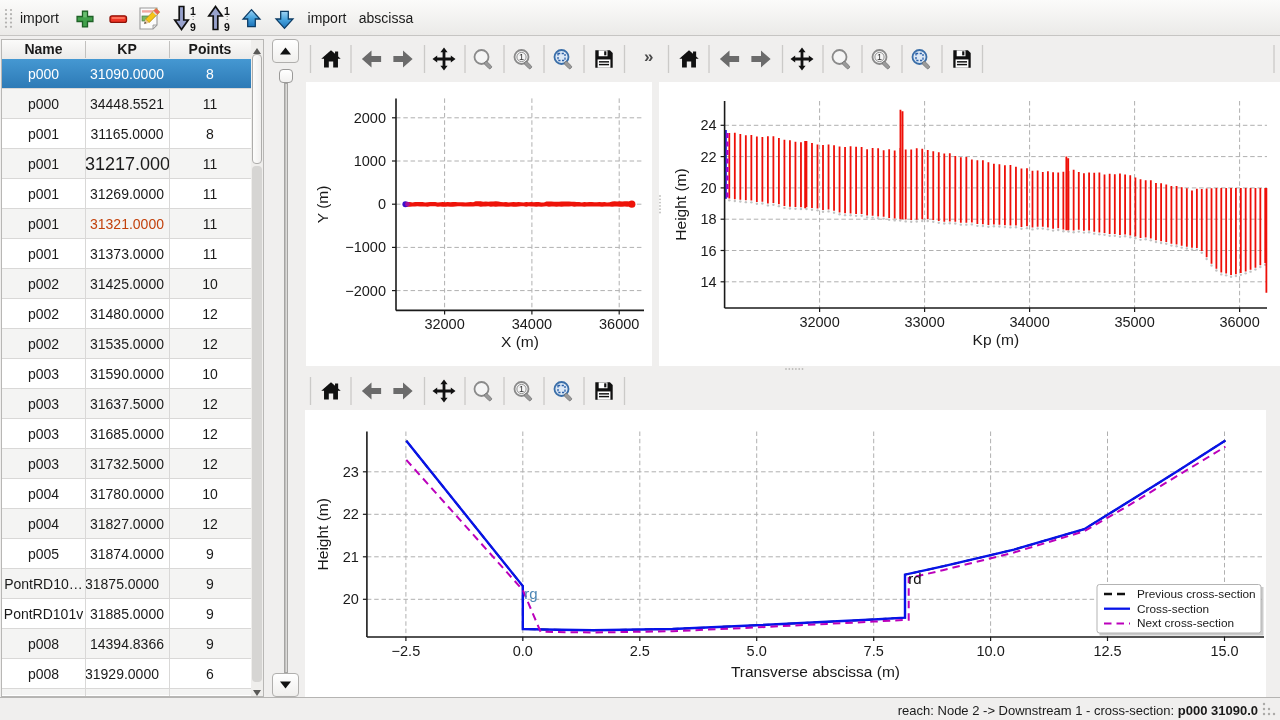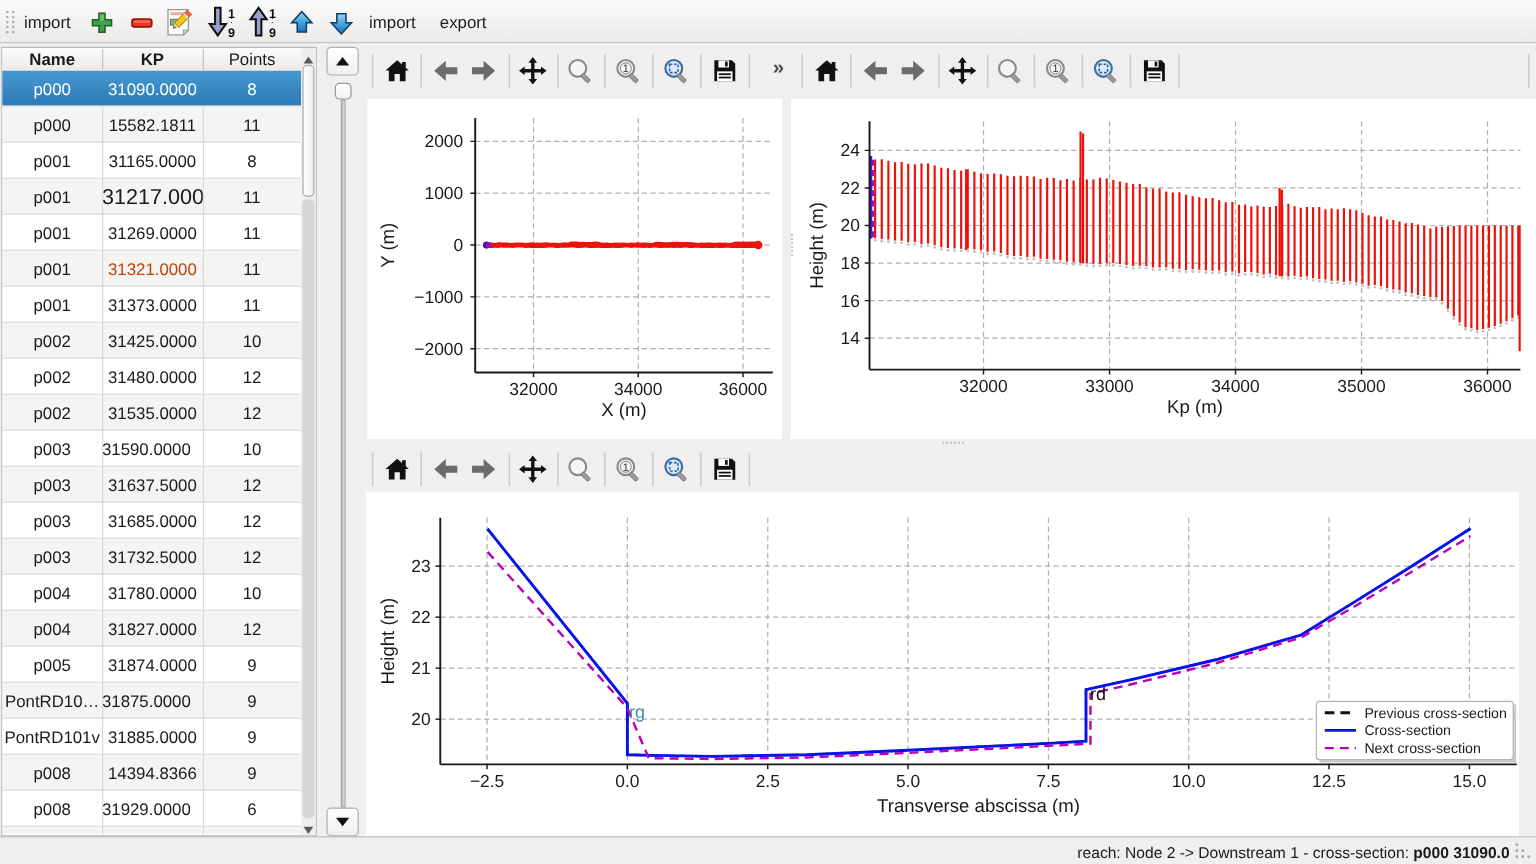--- a/index.html
+++ b/index.html
@@ -69,35 +69,35 @@
         <linearGradient id="bg2" x1="0" y1="0" x2="0" y2="1">
           <stop offset="0" stop-color="#9fd4f5"></stop>
           <stop offset="0.5" stop-color="#47a3dd"></stop>
           <stop offset="1" stop-color="#1b72b8"></stop>
         </linearGradient>
       </defs>
 <path d="M12 24 L2 13 H7.5 v-9 h9 v9 H22 Z" fill="url(#bg2)" stroke="#0d3d66" stroke-width="1.5"></path>
     </svg>
   </svg>
 <div class="abs" style="left:304px;top:0;width:46px;height:36px;line-height:36px;text-align:center;font-size:14px;color:#1b1b1b">import</div>
-<div class="abs" style="left:357px;top:0;width:58px;height:36px;line-height:36px;text-align:center;font-size:14px;color:#1b1b1b">export</div>
+<div class="abs" style="left:357px;top:0;width:58px;height:36px;line-height:36px;text-align:center;font-size:14px;color:#1b1b1b">abscissa</div>
 <div style="position:absolute;left:1px;top:39px;width:263px;height:658px;background:#fff;border:1px solid #b8b7b5;box-sizing:border-box"></div>
 <div style="position:absolute;left:2px;top:40px;width:249px;height:19px;background:linear-gradient(#fbfbfa,#ebeae9);border-bottom:1px solid #c9c8c6"></div>
 <div style="position:absolute;left:2px;top:40px;width:83px;height:19px;line-height:19px;text-align:center;font-weight:bold;font-size:14px;color:#1a1a1a">Name</div>
 <div style="position:absolute;left:85px;top:40px;width:84px;height:19px;line-height:19px;text-align:center;font-weight:bold;font-size:14px;color:#1a1a1a">KP</div>
 <div style="position:absolute;left:85px;top:41px;width:1px;height:17px;background:#c2c1bf"></div>
-<div style="position:absolute;left:169px;top:40px;width:82px;height:19px;line-height:19px;text-align:center;font-weight:normal;font-size:14px;color:#1a1a1a">Points</div>
+<div style="position:absolute;left:169px;top:40px;width:82px;height:19px;line-height:19px;text-align:center;font-weight:bold;font-size:14px;color:#1a1a1a">Points</div>
 <div style="position:absolute;left:169px;top:41px;width:1px;height:17px;background:#c2c1bf"></div>
 <div style="position:absolute;left:2px;top:59px;width:249px;height:30px;background:linear-gradient(#4598d2,#2d7ab6);border-bottom:1px solid #d9d8d7;box-sizing:border-box"></div>
 <div style="position:absolute;left:2px;top:59px;width:83px;height:30px;line-height:30px;text-align:center;font-size:14px;color:#fff;white-space:nowrap;overflow:hidden">p000</div>
 <div style="position:absolute;left:85px;top:59px;width:84px;height:30px;line-height:30px;text-align:center;font-size:14px;color:#fff;white-space:nowrap;overflow:hidden">31090.0000</div>
 <div style="position:absolute;left:169px;top:59px;width:82px;height:30px;line-height:30px;text-align:center;font-size:14px;color:#fff;white-space:nowrap;overflow:hidden">8</div>
 <div style="position:absolute;left:2px;top:89px;width:249px;height:30px;background:#f4f4f3;border-bottom:1px solid #d9d8d7;box-sizing:border-box"></div>
 <div style="position:absolute;left:2px;top:89px;width:83px;height:30px;line-height:30px;text-align:center;font-size:14px;color:#1a1a1a;white-space:nowrap;overflow:hidden">p000</div>
-<div style="position:absolute;left:85px;top:89px;width:84px;height:30px;line-height:30px;text-align:center;font-size:14px;color:#1a1a1a;white-space:nowrap;overflow:hidden">15582.1811</div>
+<div style="position:absolute;left:85px;top:89px;width:84px;height:30px;line-height:30px;text-align:center;font-size:14px;color:#1a1a1a;white-space:nowrap;overflow:hidden">34448.5521</div>
 <div style="position:absolute;left:169px;top:89px;width:82px;height:30px;line-height:30px;text-align:center;font-size:14px;color:#1a1a1a;white-space:nowrap;overflow:hidden">11</div>
 <div style="position:absolute;left:85px;top:89px;width:1px;height:30px;background:#d9d8d7"></div>
 <div style="position:absolute;left:169px;top:89px;width:1px;height:30px;background:#d9d8d7"></div>
 <div style="position:absolute;left:2px;top:119px;width:249px;height:30px;background:#ffffff;border-bottom:1px solid #d9d8d7;box-sizing:border-box"></div>
 <div style="position:absolute;left:2px;top:119px;width:83px;height:30px;line-height:30px;text-align:center;font-size:14px;color:#1a1a1a;white-space:nowrap;overflow:hidden">p001</div>
 <div style="position:absolute;left:85px;top:119px;width:84px;height:30px;line-height:30px;text-align:center;font-size:14px;color:#1a1a1a;white-space:nowrap;overflow:hidden">31165.0000</div>
 <div style="position:absolute;left:169px;top:119px;width:82px;height:30px;line-height:30px;text-align:center;font-size:14px;color:#1a1a1a;white-space:nowrap;overflow:hidden">8</div>
 <div style="position:absolute;left:85px;top:119px;width:1px;height:30px;background:#d9d8d7"></div>
 <div style="position:absolute;left:169px;top:119px;width:1px;height:30px;background:#d9d8d7"></div>
 <div style="position:absolute;left:2px;top:149px;width:249px;height:30px;background:#f4f4f3;border-bottom:1px solid #d9d8d7;box-sizing:border-box"></div>
@@ -137,21 +137,21 @@
 <div style="position:absolute;left:85px;top:299px;width:1px;height:30px;background:#d9d8d7"></div>
 <div style="position:absolute;left:169px;top:299px;width:1px;height:30px;background:#d9d8d7"></div>
 <div style="position:absolute;left:2px;top:329px;width:249px;height:30px;background:#f4f4f3;border-bottom:1px solid #d9d8d7;box-sizing:border-box"></div>
 <div style="position:absolute;left:2px;top:329px;width:83px;height:30px;line-height:30px;text-align:center;font-size:14px;color:#1a1a1a;white-space:nowrap;overflow:hidden">p002</div>
 <div style="position:absolute;left:85px;top:329px;width:84px;height:30px;line-height:30px;text-align:center;font-size:14px;color:#1a1a1a;white-space:nowrap;overflow:hidden">31535.0000</div>
 <div style="position:absolute;left:169px;top:329px;width:82px;height:30px;line-height:30px;text-align:center;font-size:14px;color:#1a1a1a;white-space:nowrap;overflow:hidden">12</div>
 <div style="position:absolute;left:85px;top:329px;width:1px;height:30px;background:#d9d8d7"></div>
 <div style="position:absolute;left:169px;top:329px;width:1px;height:30px;background:#d9d8d7"></div>
 <div style="position:absolute;left:2px;top:359px;width:249px;height:30px;background:#ffffff;border-bottom:1px solid #d9d8d7;box-sizing:border-box"></div>
 <div style="position:absolute;left:2px;top:359px;width:83px;height:30px;line-height:30px;text-align:center;font-size:14px;color:#1a1a1a;white-space:nowrap;overflow:hidden">p003</div>
-<div style="position:absolute;left:85px;top:359px;width:84px;height:30px;line-height:30px;font-size:14px;color:#1a1a1a;white-space:nowrap;overflow:hidden">31590.0000</div>
+<div style="position:absolute;left:85px;top:359px;width:84px;height:30px;line-height:30px;text-align:center;font-size:14px;color:#1a1a1a;white-space:nowrap;overflow:hidden">31590.0000</div>
 <div style="position:absolute;left:169px;top:359px;width:82px;height:30px;line-height:30px;text-align:center;font-size:14px;color:#1a1a1a;white-space:nowrap;overflow:hidden">10</div>
 <div style="position:absolute;left:85px;top:359px;width:1px;height:30px;background:#d9d8d7"></div>
 <div style="position:absolute;left:169px;top:359px;width:1px;height:30px;background:#d9d8d7"></div>
 <div style="position:absolute;left:2px;top:389px;width:249px;height:30px;background:#f4f4f3;border-bottom:1px solid #d9d8d7;box-sizing:border-box"></div>
 <div style="position:absolute;left:2px;top:389px;width:83px;height:30px;line-height:30px;text-align:center;font-size:14px;color:#1a1a1a;white-space:nowrap;overflow:hidden">p003</div>
 <div style="position:absolute;left:85px;top:389px;width:84px;height:30px;line-height:30px;text-align:center;font-size:14px;color:#1a1a1a;white-space:nowrap;overflow:hidden">31637.5000</div>
 <div style="position:absolute;left:169px;top:389px;width:82px;height:30px;line-height:30px;text-align:center;font-size:14px;color:#1a1a1a;white-space:nowrap;overflow:hidden">12</div>
 <div style="position:absolute;left:85px;top:389px;width:1px;height:30px;background:#d9d8d7"></div>
 <div style="position:absolute;left:169px;top:389px;width:1px;height:30px;background:#d9d8d7"></div>
 <div style="position:absolute;left:2px;top:419px;width:249px;height:30px;background:#ffffff;border-bottom:1px solid #d9d8d7;box-sizing:border-box"></div>

